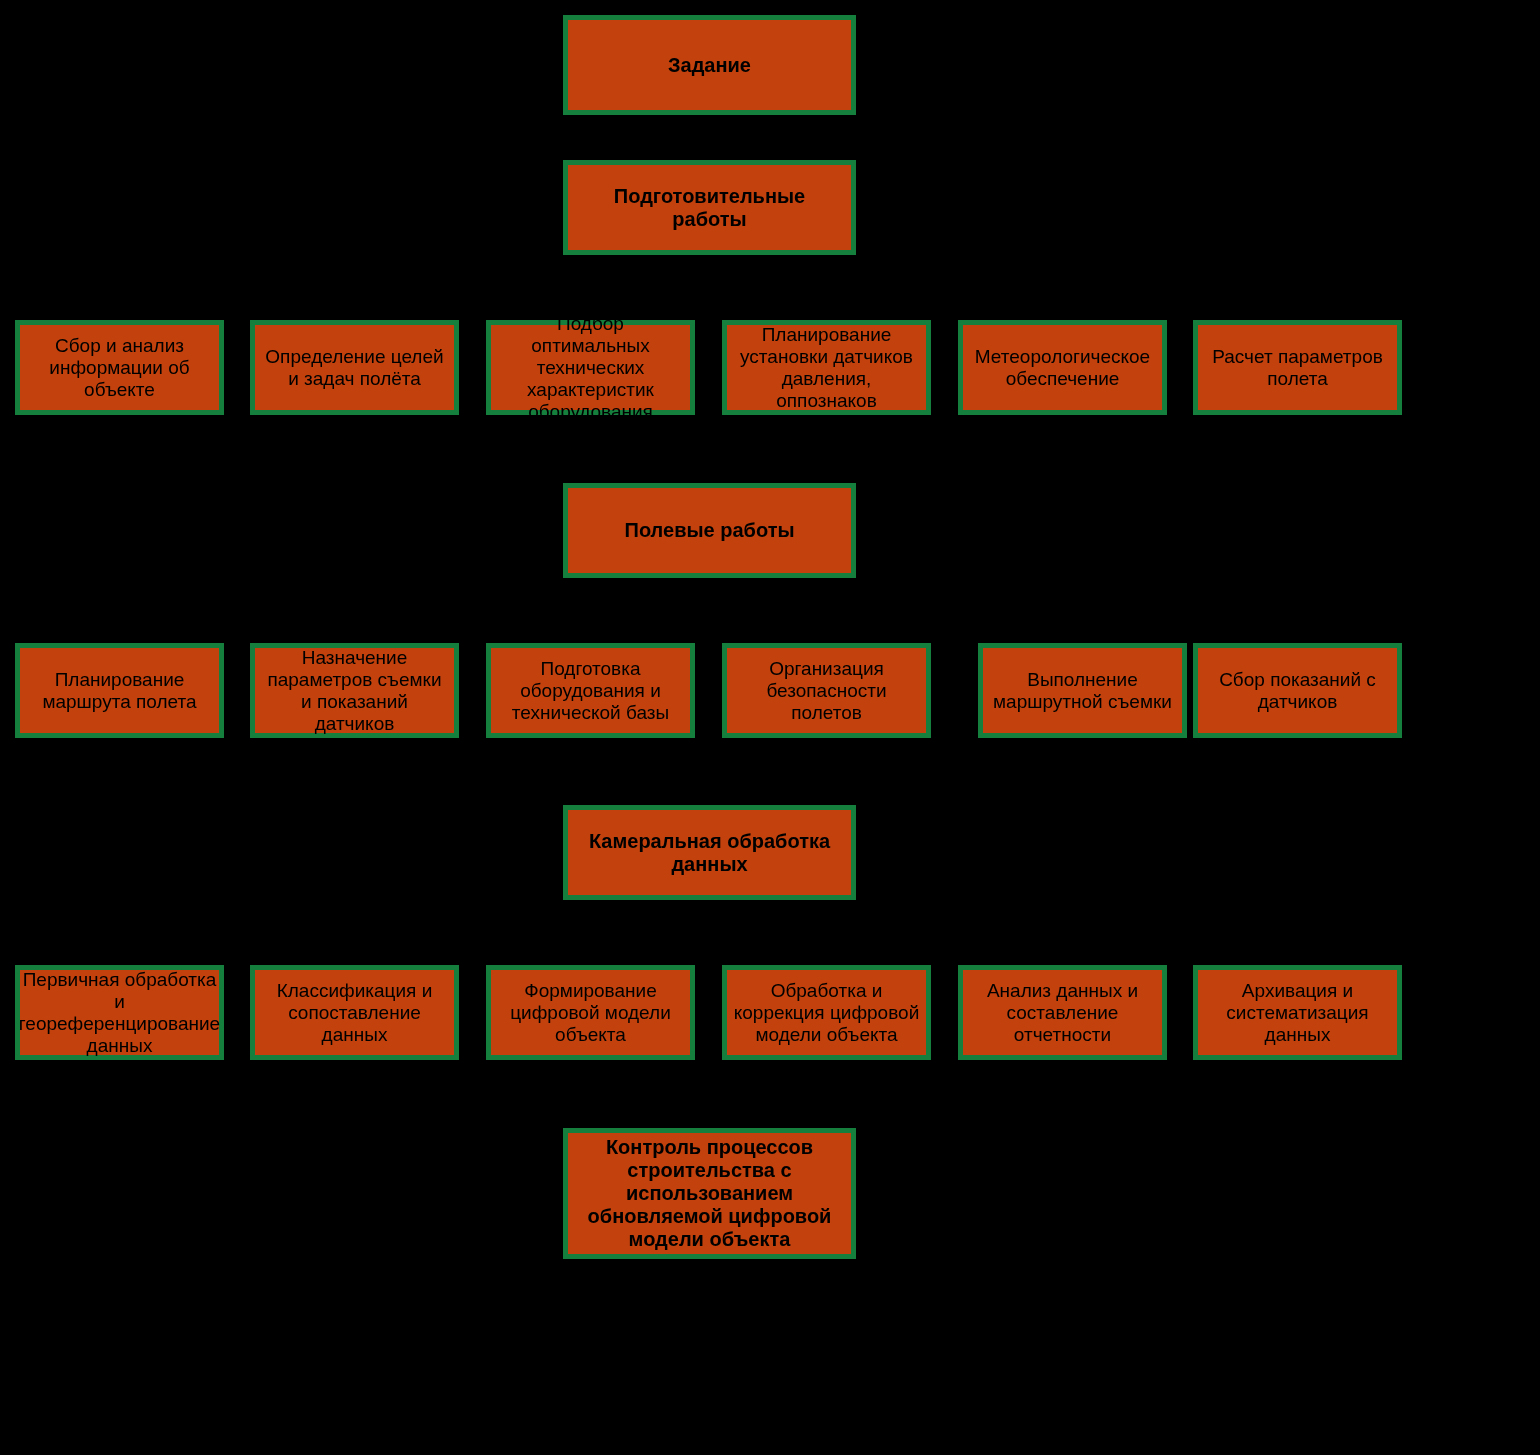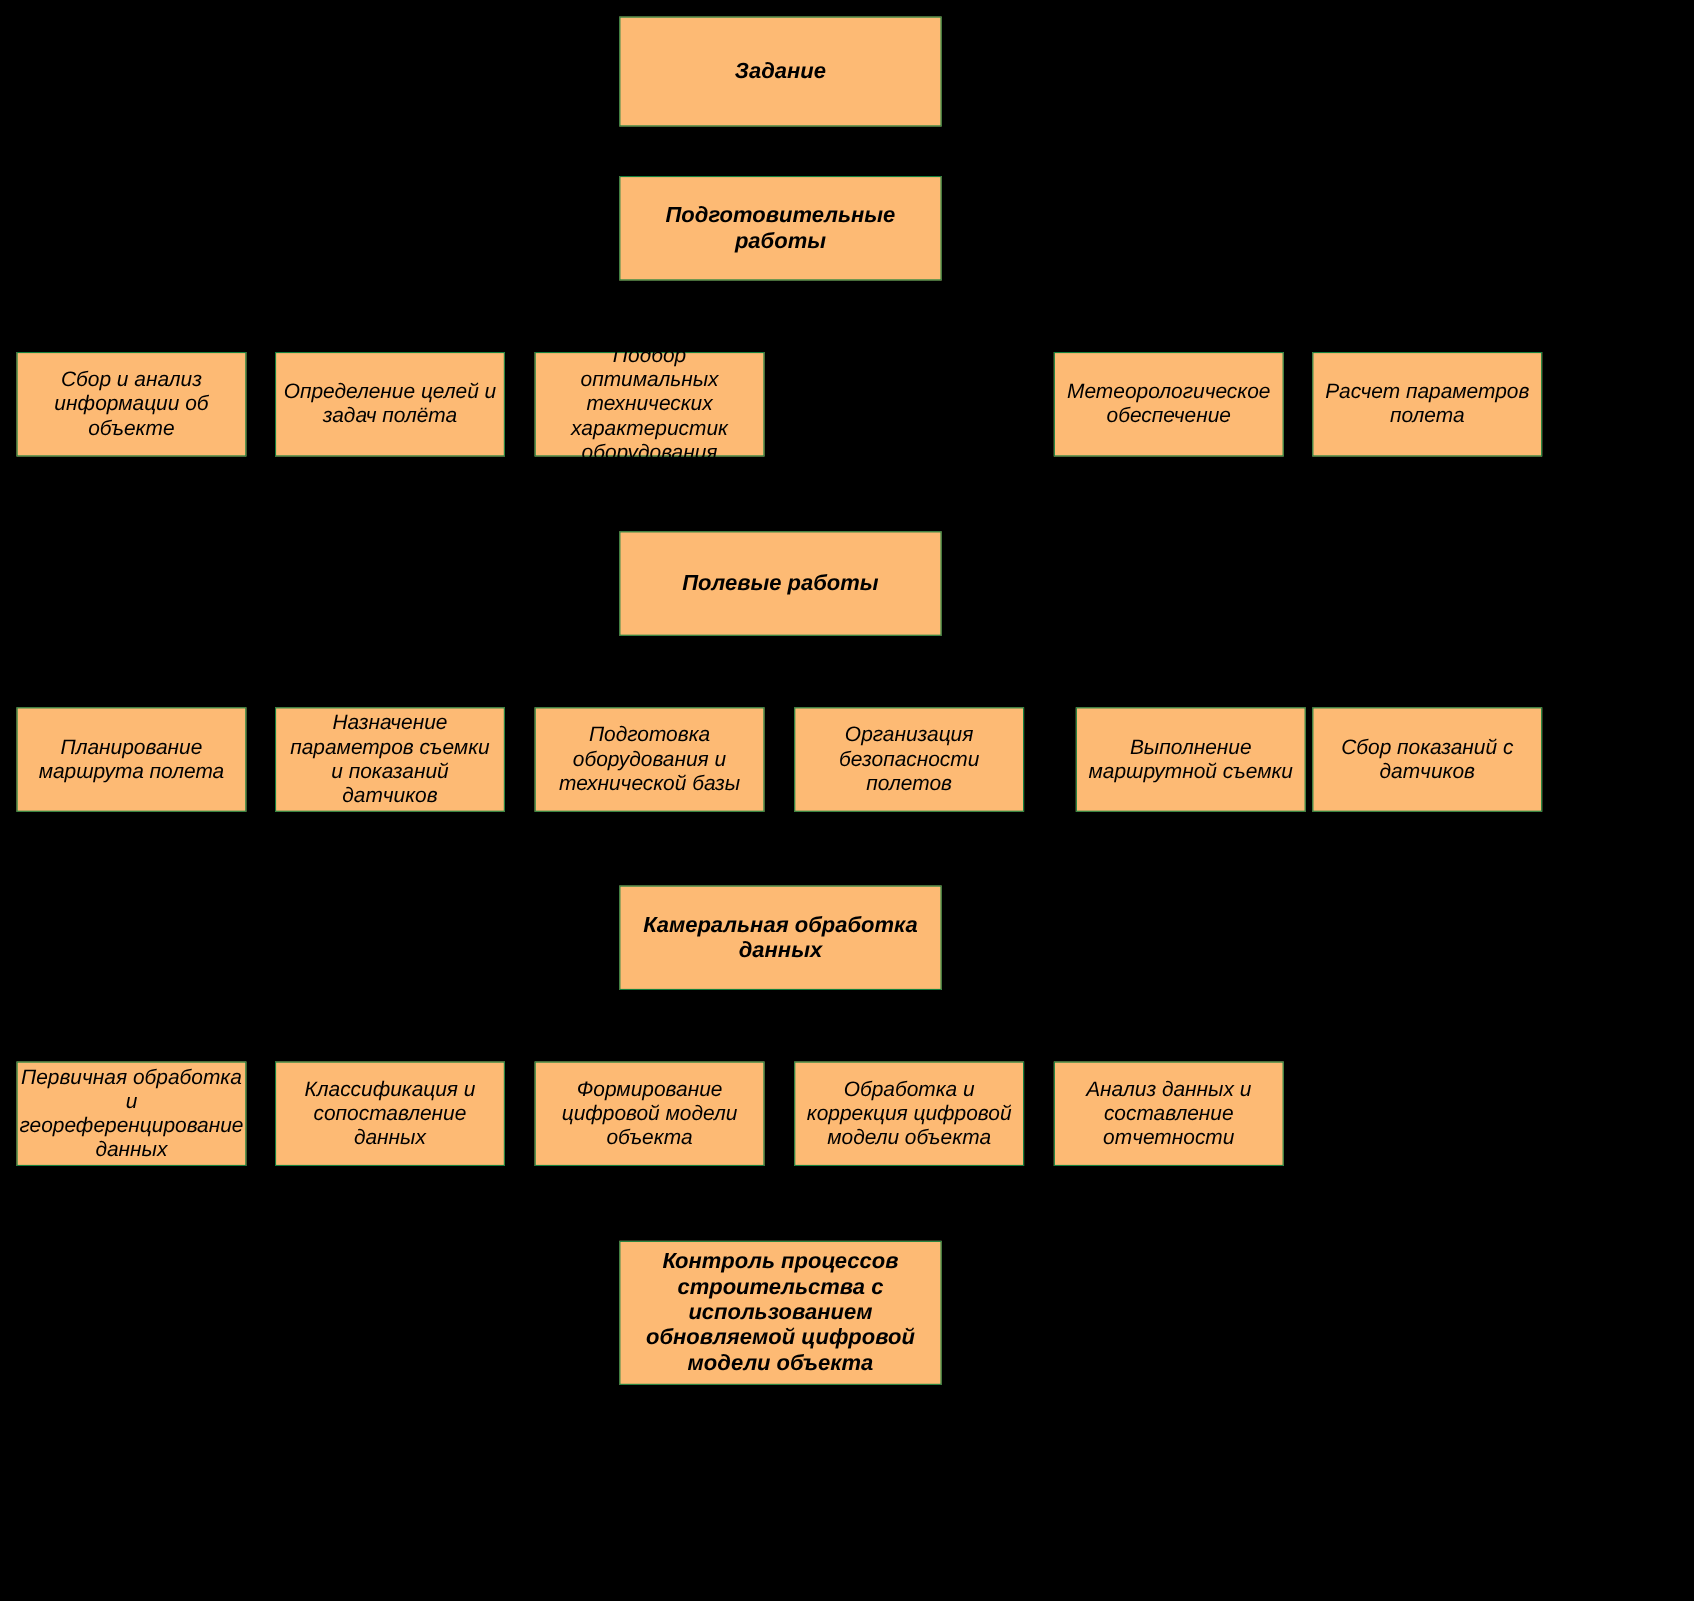--- a/index.html
+++ b/index.html
@@ -11,28 +11,27 @@
     position: relative;
     width: 1540px;
     height: 1455px;
     background: #000000;
     overflow: hidden;
     font-family: "Liberation Sans", sans-serif;
   }
   .box {
     position: absolute;
     box-sizing: border-box;
-    background: #fdba74;
-    border: 1px solid #15803d;
+    background: #c2410c;
+    border: 5px solid #15803d;
     color: #000000;
     display: flex;
     align-items: center;
     justify-content: center;
     text-align: center;
-    font-style: italic;
   }
   .stage {
     width: 293px;
     height: 95px;
     font-size: 20px;
     line-height: 23px;
     font-weight: bold;
     padding: 0 6px;
   }
   .step {
@@ -56,29 +55,31 @@
   <div class="box stage" style="left:563px; top:483px;">Полевые работы</div>
 
   <div class="box stage" style="left:563px; top:805px;">Камеральная обработка данных</div>
 
   <div class="box stage" style="left:563px; top:1128px; height:131px;">Контроль процессов строительства с использованием обновляемой цифровой модели объекта</div>
 
 
   <div class="box step" style="left:15px; top:320px;">Сбор и анализ информации об объекте</div>
   <div class="box step" style="left:250px; top:320px;">Определение целей и задач полёта</div>
   <div class="box step" style="left:486px; top:320px;">Подбор оптимальных технических характеристик оборудования</div>
+  <div class="box step" style="left:722px; top:320px;">Планирование установки датчиков давления, оппознаков</div>
   <div class="box step" style="left:958px; top:320px;">Метеорологическое обеспечение</div>
   <div class="box step" style="left:1193px; top:320px;">Расчет параметров полета</div>
 
   <div class="box step" style="left:15px; top:643px;">Планирование маршрута полета</div>
   <div class="box step" style="left:250px; top:643px;">Назначение параметров съемки и показаний датчиков</div>
   <div class="box step" style="left:486px; top:643px;">Подготовка оборудования и технической базы</div>
   <div class="box step" style="left:722px; top:643px;">Организация безопасности полетов</div>
   <div class="box step" style="left:978px; top:643px;">Выполнение маршрутной съемки</div>
   <div class="box step" style="left:1193px; top:643px;">Сбор показаний с датчиков</div>
 
   <div class="box step" style="left:15px; top:965px;">Первичная обработка и геореференцирование данных</div>
   <div class="box step" style="left:250px; top:965px;">Классификация и сопоставление данных</div>
   <div class="box step" style="left:486px; top:965px;">Формирование цифровой модели объекта</div>
   <div class="box step" style="left:722px; top:965px;">Обработка и коррекция цифровой модели объекта</div>
   <div class="box step" style="left:958px; top:965px;">Анализ данных и составление отчетности</div>
+  <div class="box step" style="left:1193px; top:965px;">Архивация и систематизация данных</div>
 
 </div>
 
 </body></html>

